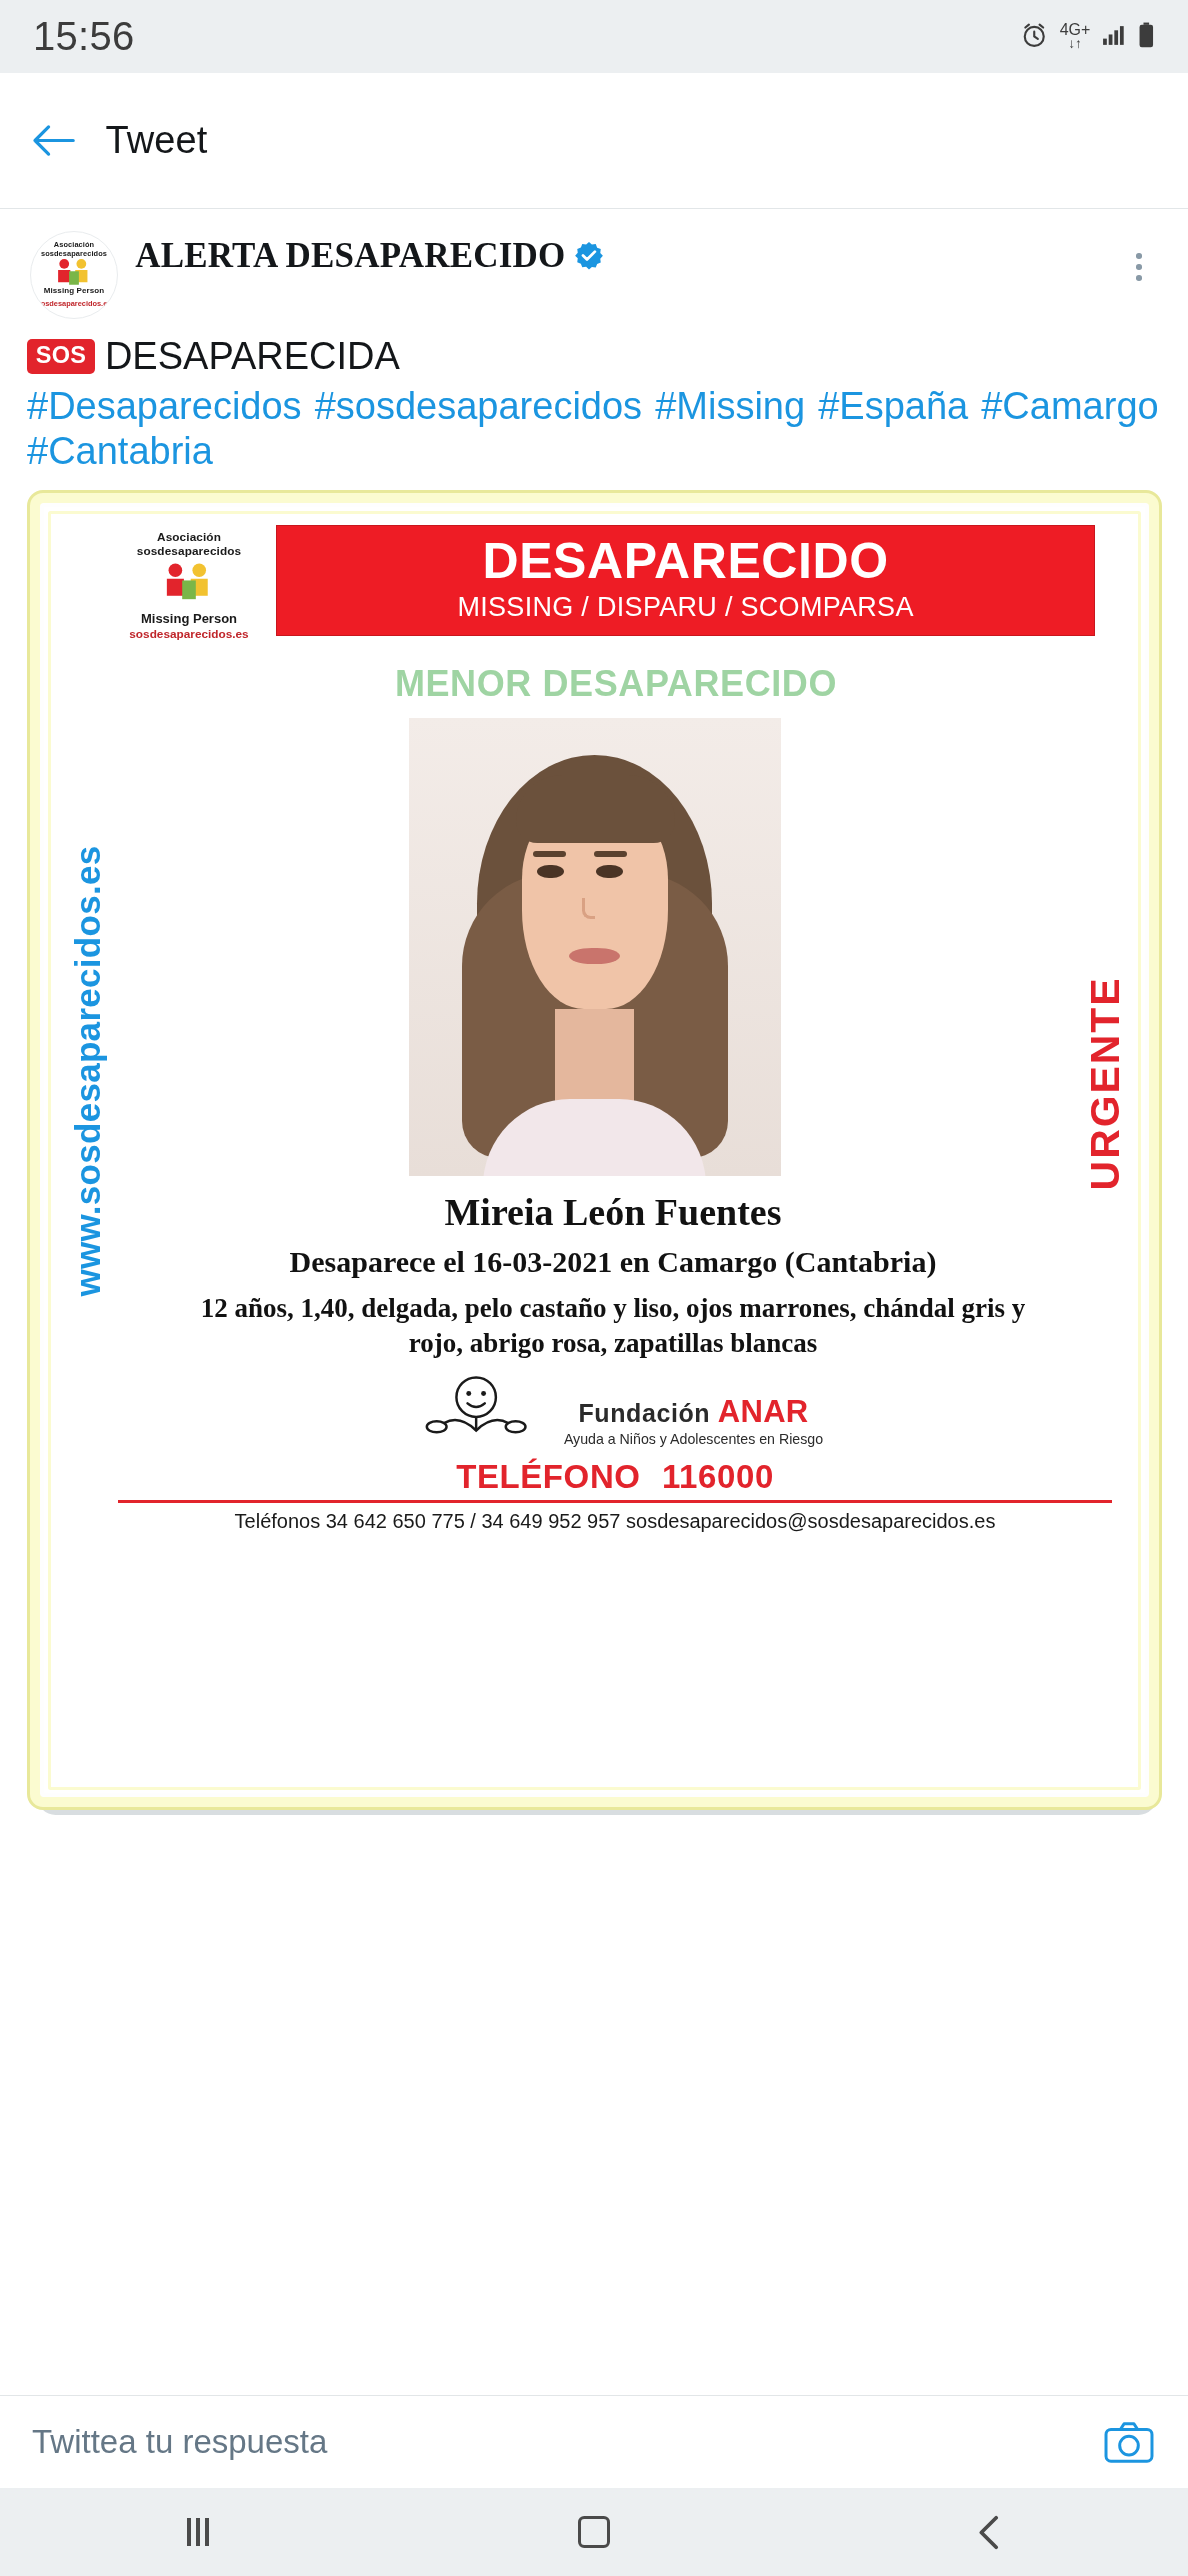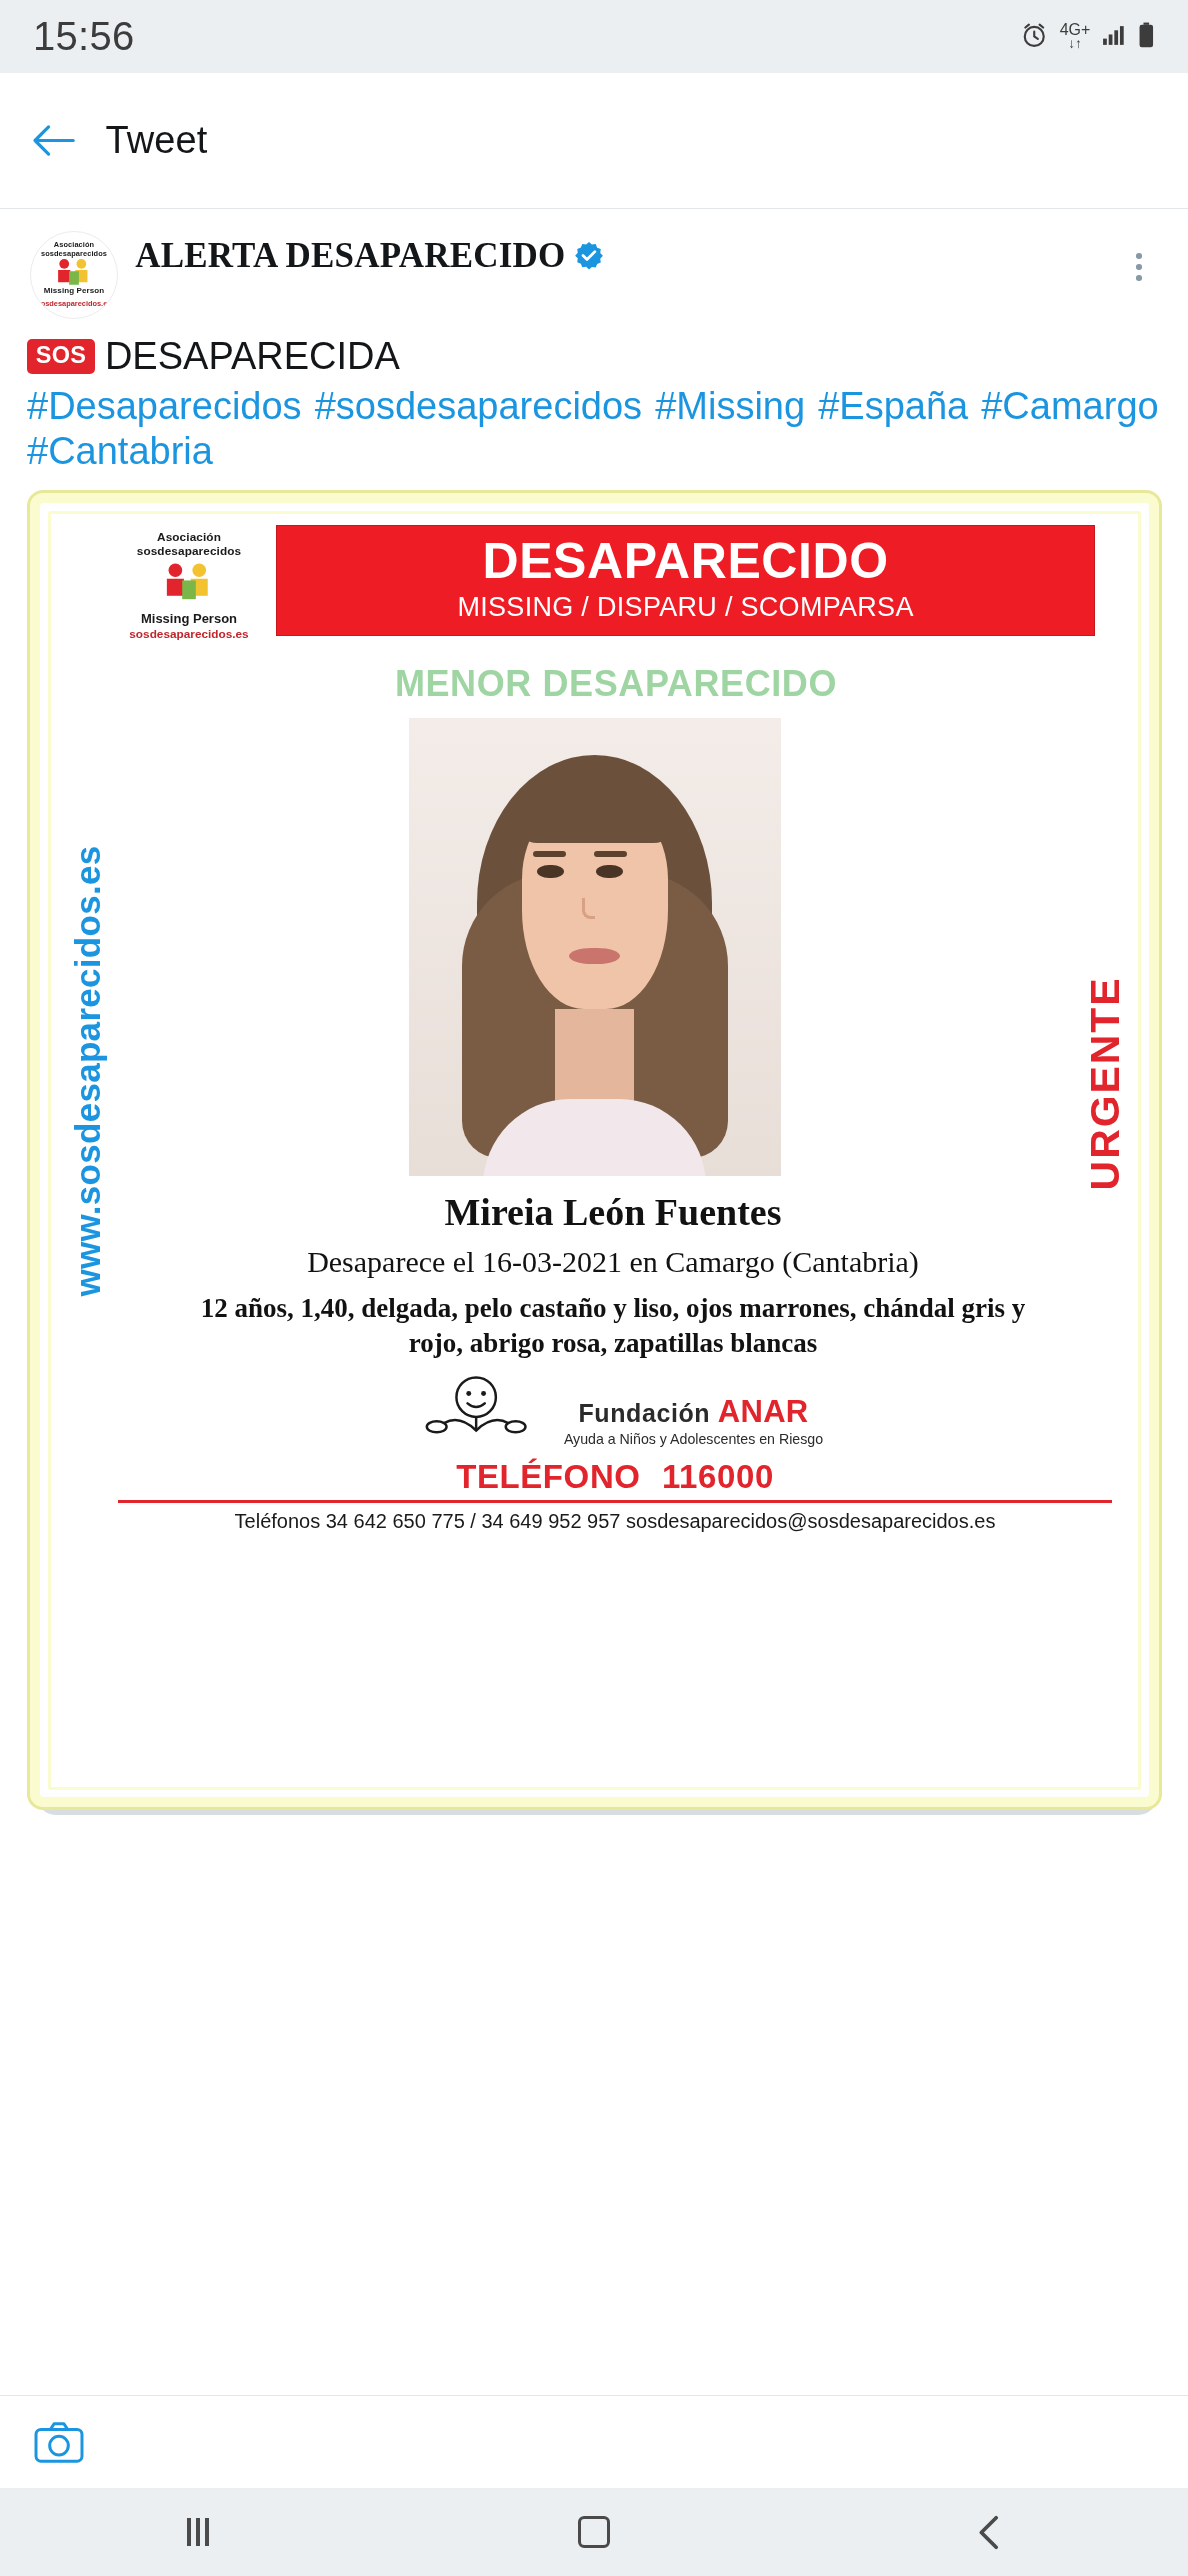--- a/index.html
+++ b/index.html
@@ -389,21 +389,21 @@
     font-size: 38px;
     font-weight: bold;
     color: #121212;
     margin-top: 13.6px;
     padding-left: 37px;
     font-family: "Liberation Serif", serif;
   }
   .poster-date {
     text-align: center;
     font-size: 30px;
-    font-weight: normal;
+    font-weight: bold;
     color: #121212;
     margin-top: 11px;
     padding-left: 37px;
     font-family: "Liberation Serif", serif;
   }
   .poster-desc {
     text-align: center;
     font-size: 27px;
     font-weight: bold;
     color: #121212;
@@ -693,20 +693,21 @@
           <span class="tel-num">116000</span>
         </div>
         <div class="redline"></div>
         <div class="contact-line">Teléfonos 34 642 650  775 / 34 649 952 957   sosdesaparecidos@sosdesaparecidos.es</div>
       </div>
     </div>
   </div>
 </div>
 
 <div class="reply-bar">
+  <div class="reply-placeholder">Twittea tu respuesta</div>
   <div class="camera-btn">
     <svg width="50" height="41" viewBox="0 0 40 33">
         <rect x="1.5" y="6" width="37" height="25.5" rx="4" fill="none" stroke="#1b95e0" stroke-width="2.4"></rect>
         <path d="M13 6 l3-4.5 h8 L27 6" fill="none" stroke="#1b95e0" stroke-width="2.4" stroke-linejoin="round"></path>
         <circle cx="20" cy="19" r="7.5" fill="none" stroke="#1b95e0" stroke-width="2.4"></circle>
       </svg>
   </div>
 </div>
 
 <div class="navbar">

